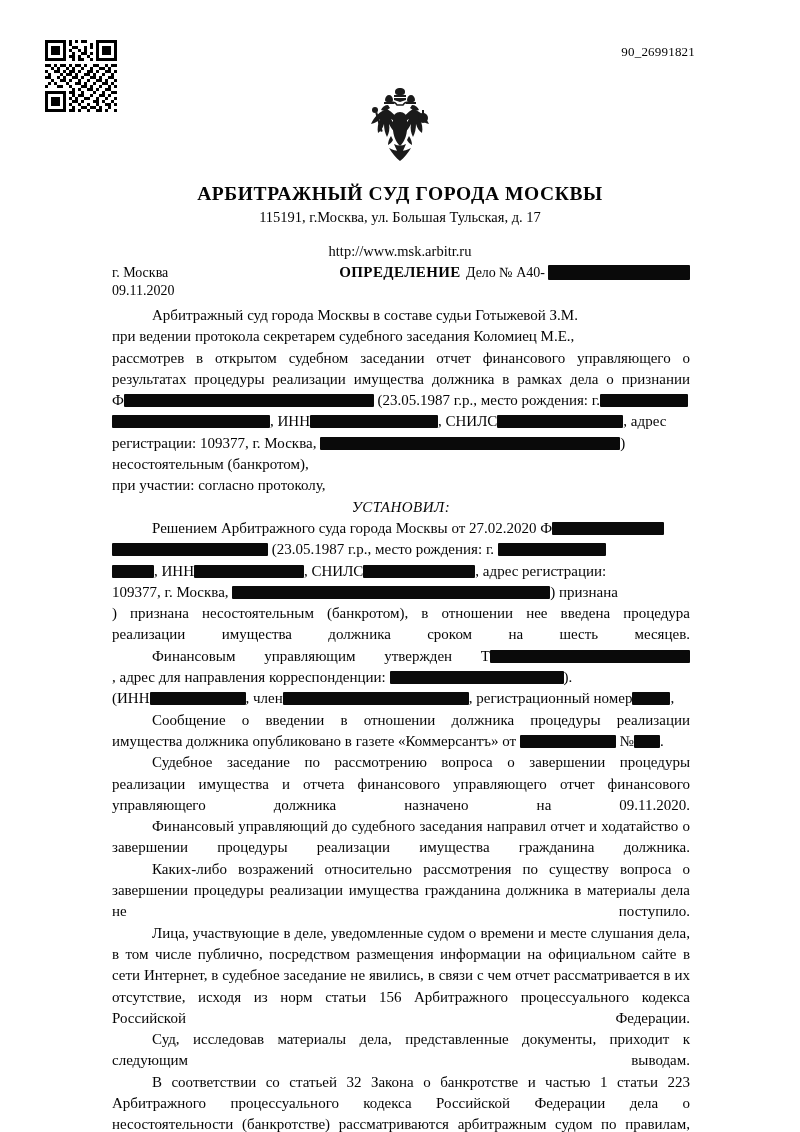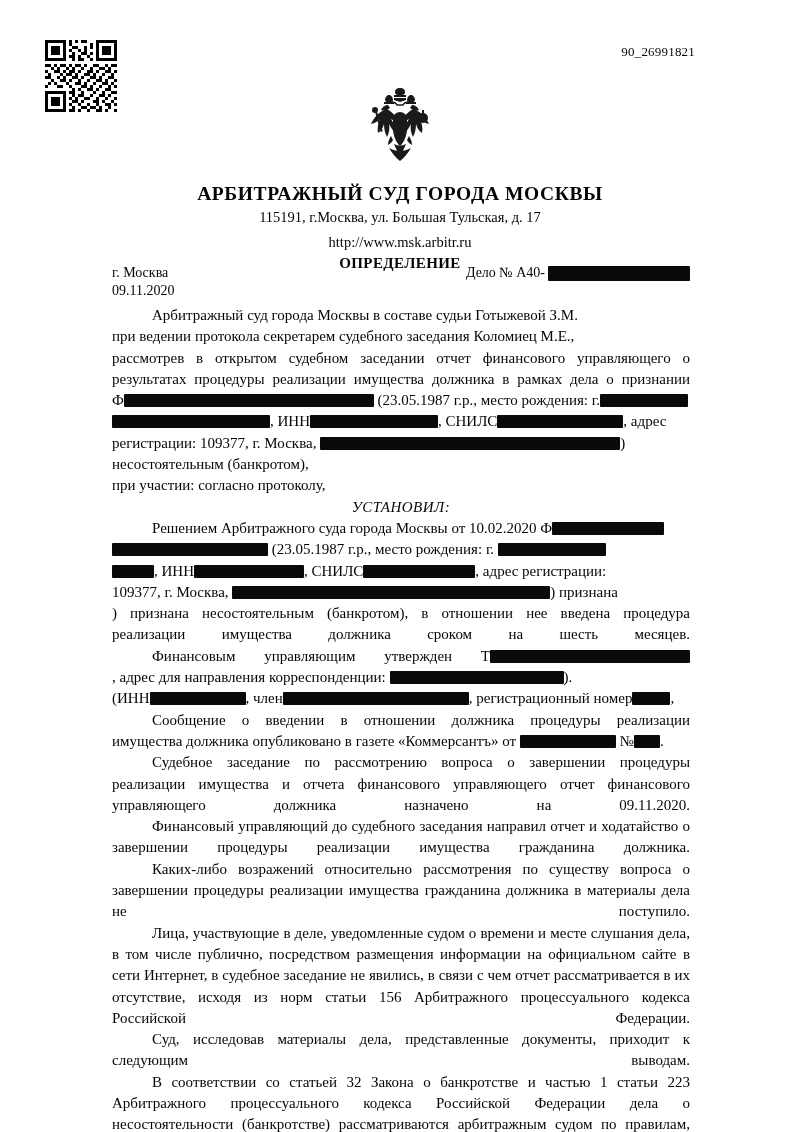--- a/index.html
+++ b/index.html
@@ -65,21 +65,21 @@
     font-size: 19.5px;
     font-weight: bold;
     letter-spacing: .6px;
   }
   .court-addr {
     font-size: 14.5px;
     margin-top: 4px;
   }
   .court-site {
     font-size: 14.5px;
-    margin-top: 8px;
+    margin-top: 17px;
   }
   .doc-type {
     font-size: 15px;
     font-weight: bold;
     margin-top: 4px;
     letter-spacing: .4px;
   }
 
   
   .meta {
@@ -91,21 +91,21 @@
   }
   .meta-row {
     display: flex;
     justify-content: space-between;
     align-items: baseline;
   }
   .meta-left { white-space: nowrap; }
   .meta-right {
     white-space: nowrap;
     display: flex;
-    align-items: flex-end;
+    align-items: flex-start;
     gap: 3px;
   }
   .meta-date {
     margin-top: 2px;
   }
 
   
   .body {
     position: absolute;
     top: 305px;
@@ -362,21 +362,21 @@
     </p>
     <p>
       регистрации: 109377, г. Москва, <span class="rd" style="width:300px;"></span>)
     </p>
     <p>несостоятельным (банкротом),</p>
     <p>при участии: согласно протоколу,</p>
 
     <p class="center">УСТАНОВИЛ:</p>
 
     <p class="indent">
-      <span>Решением Арбитражного суда города Москвы от 10.02.2020 Ф</span><span class="rd" style="width:112px;"></span>
+      <span>Решением Арбитражного суда города Москвы от 27.02.2020 Ф</span><span class="rd" style="width:112px;"></span>
     </p>
     <p>
       <span class="rd" style="width:156px;"></span>
       <span>(23.05.1987 г.р., место рождения: г.</span> <span class="rd" style="width:108px;"></span>
     </p>
     <p>
       <span class="rd" style="width:42px;"></span><span>, ИНН</span><span class="rd" style="width:110px;"></span><span>, СНИЛС</span><span class="rd" style="width:112px;"></span>, адрес регистрации:
     </p>
     <p>
       109377, г. Москва, <span class="rd" style="width:318px;"></span>) признана

